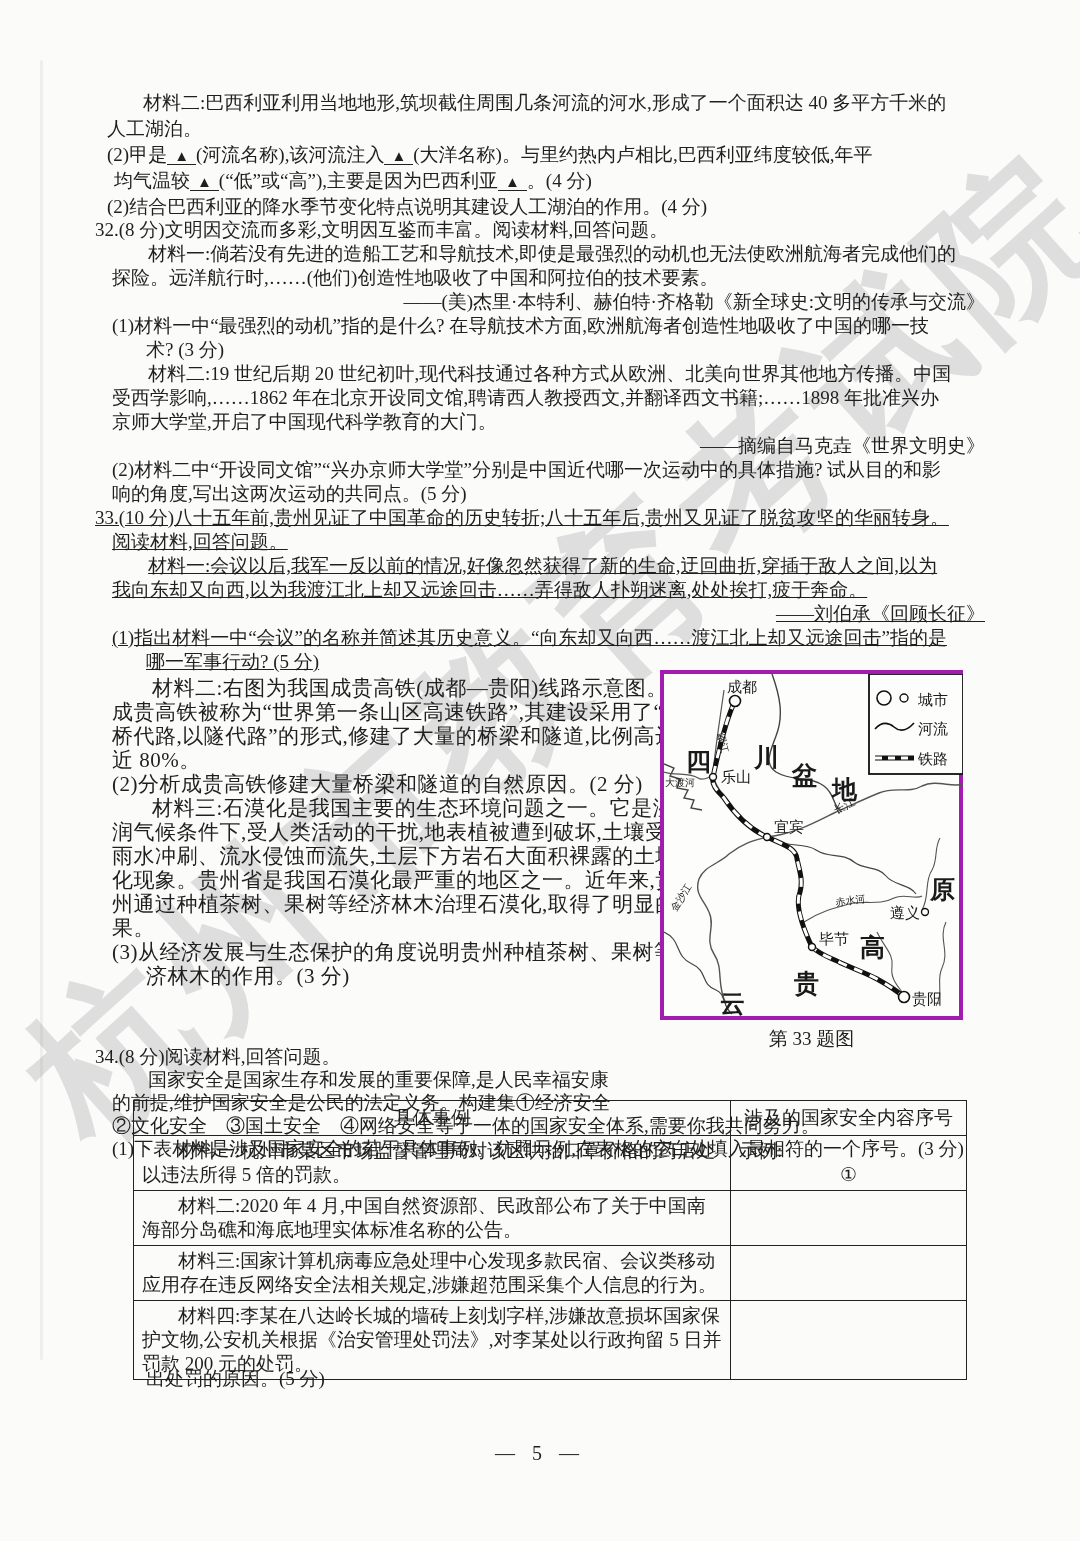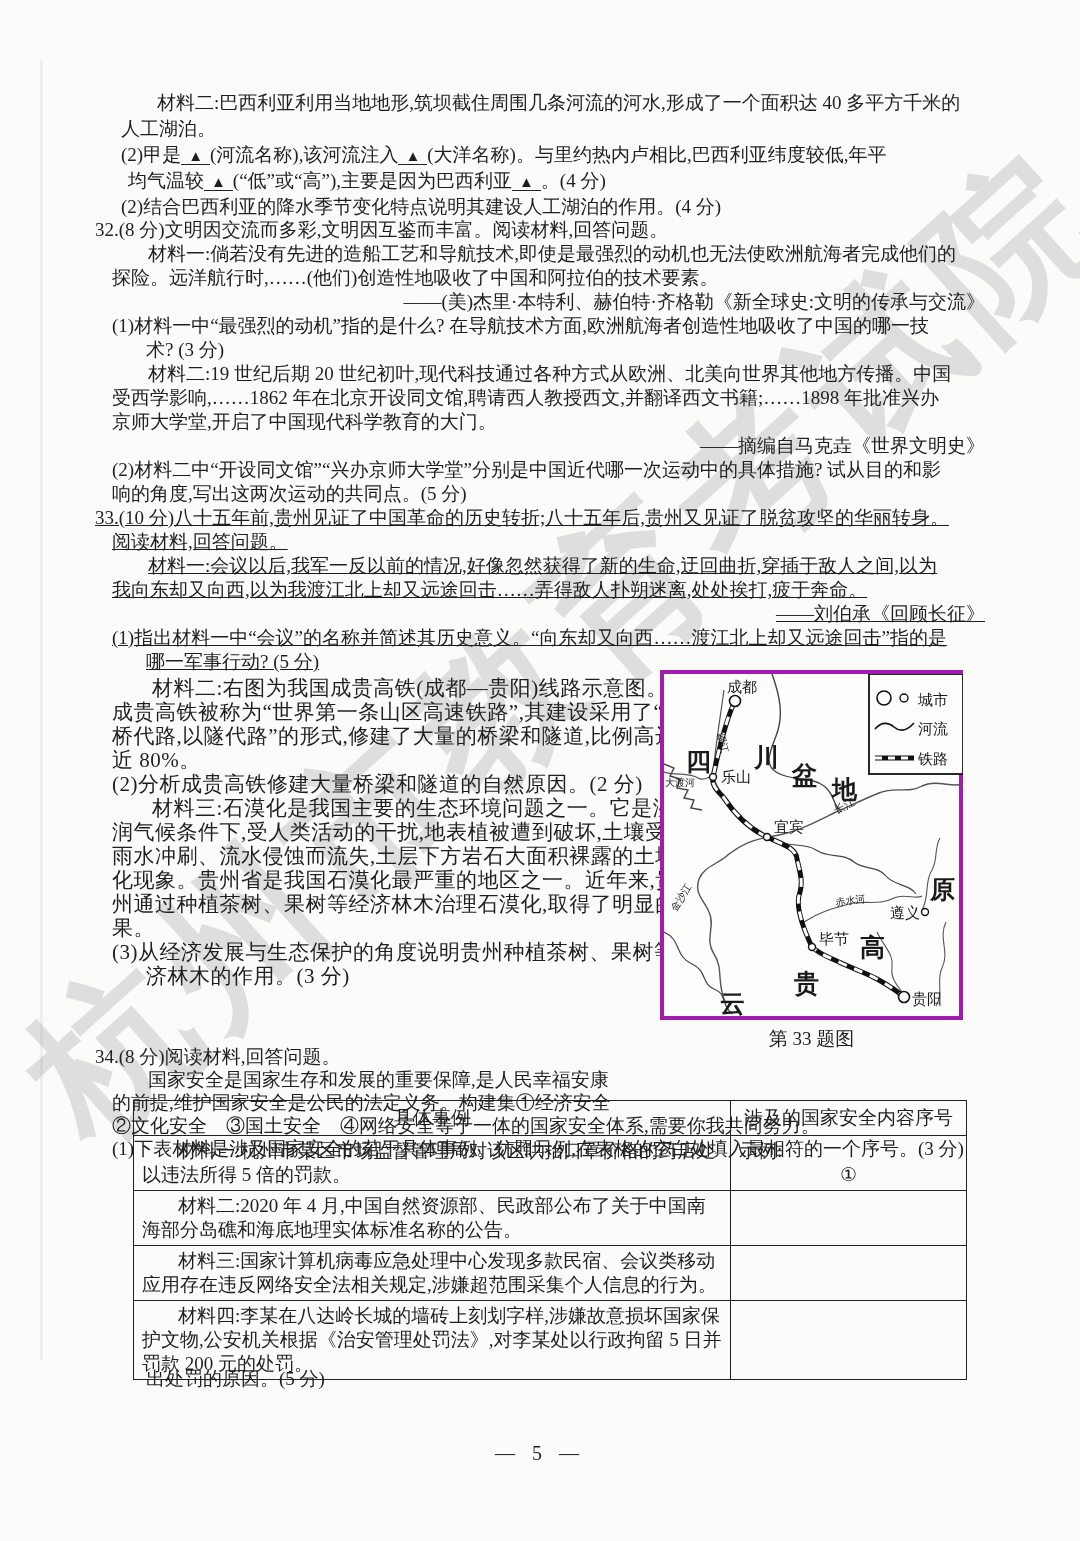--- a/index.html
+++ b/index.html
@@ -50,21 +50,21 @@
   .footer{position:absolute;left:0;top:1442px;width:1080px;text-align:center;
     font-size:20px;letter-spacing:6px;z-index:2;}
   svg text{font-family:"Liberation Serif","DejaVu Serif",serif;fill:#1a1a1a;}
 </style>
 </head>
 <body>
 
 <div class="scan-edge"></div>
 <div class="watermark">杭州市教育考试院</div>
 
-<div class="sec s1" style="left:104px;top:90px;width:892px;">
+<div class="sec s1" style="left:90px;top:90px;width:892px;">
   <div class="ln ind">材料二:巴西利亚利用当地地形,筑坝截住周围几条河流的河水,形成了一个面积达 40 多平方千米的</div>
   <div class="ln">人工湖泊。</div>
   <div class="ln"><span>(2)甲是</span><span class="blank">▲</span><span>(河流名称),该河流注入</span><span class="blank">▲</span><span>(大洋名称)。与里约热内卢相比,巴西利亚纬度较低,年平</span></div>
   <div class="ln" style="margin-left:24px;"><span>均气温较</span><span class="blank">▲</span><span>(“低”或“高”),主要是因为巴西利亚</span><span class="blank">▲</span><span>。(4 分)</span></div>
   <div class="ln">(2)结合巴西利亚的降水季节变化特点说明其建设人工湖泊的作用。(4 分)</div>
 </div>
 
 <div class="sec s2" style="left:95px;top:218px;width:892px;">
   <div class="ln num">32.(8 分)文明因交流而多彩,文明因互鉴而丰富。阅读材料,回答问题。</div>
   <div class="ln ind">材料一:倘若没有先进的造船工艺和导航技术,即使是最强烈的动机也无法使欧洲航海者完成他们的</div>

